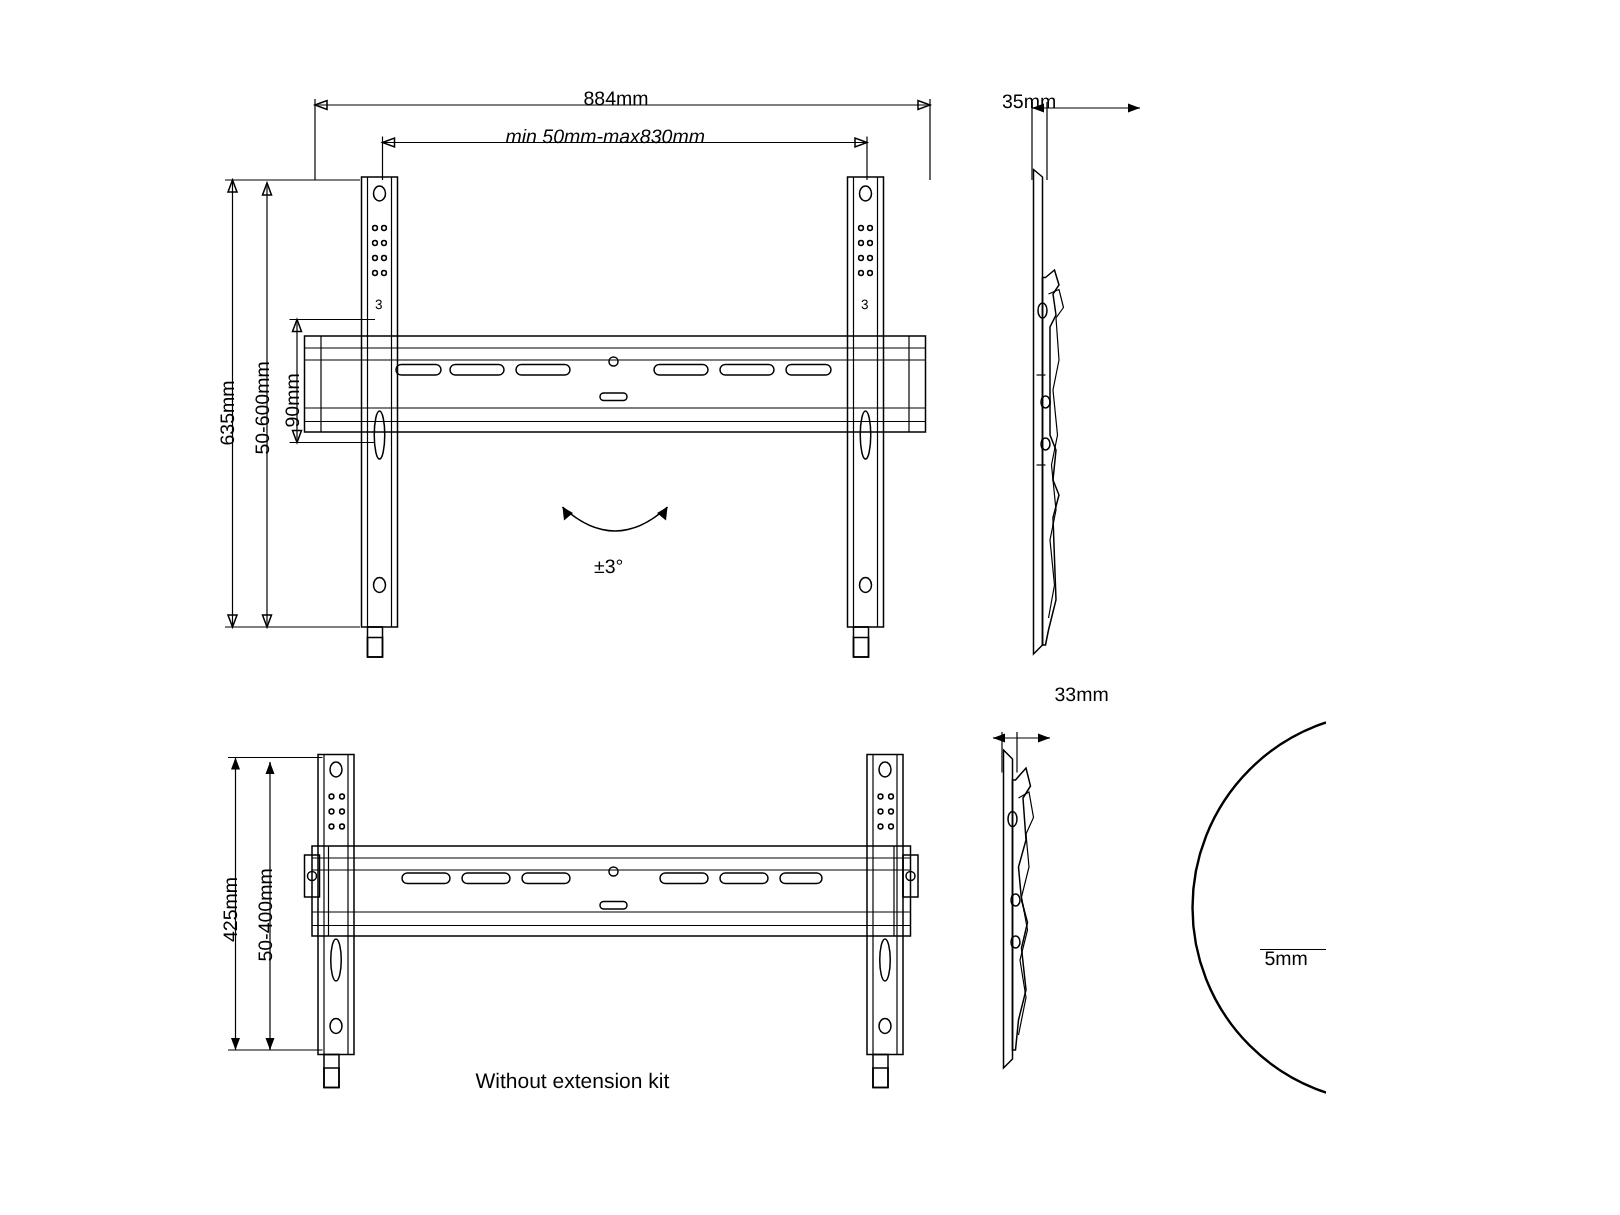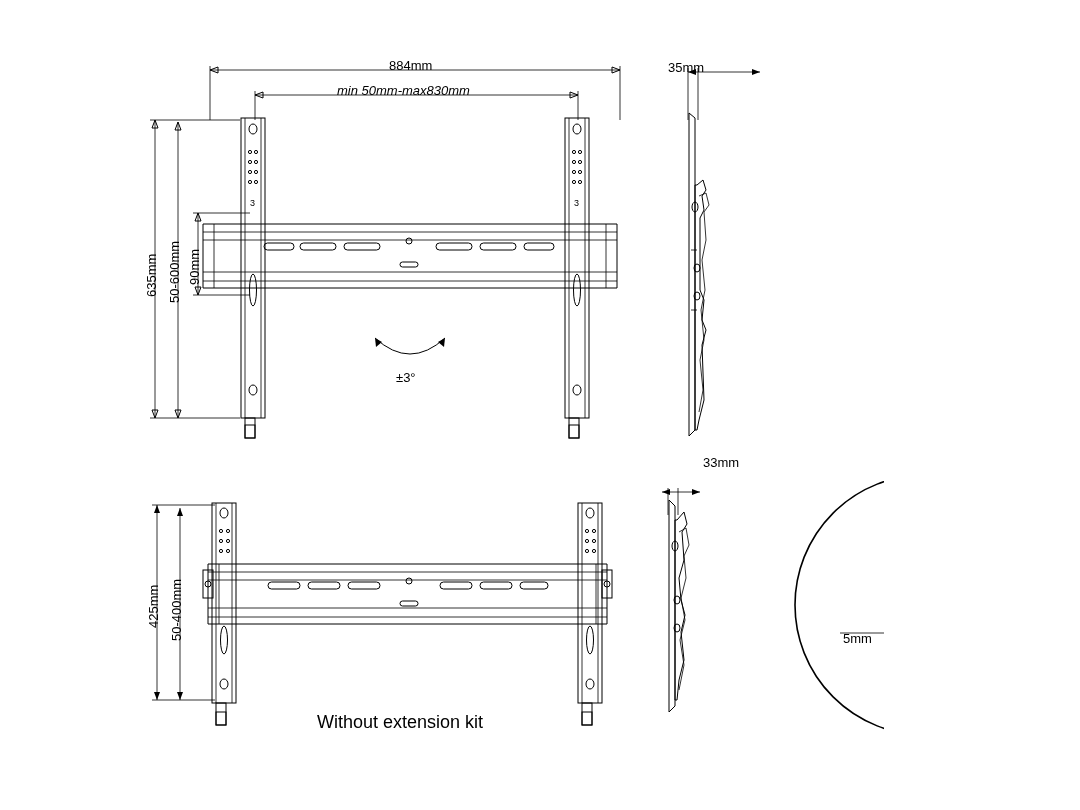--- a/index.html
+++ b/index.html
@@ -30,21 +30,21 @@
     font-family: "Liberation Sans", sans-serif;
     font-size: 13px;
     color: #000;
     white-space: nowrap;
   }
   .lbl.rot {
     transform: rotate(-90deg);
     transform-origin: left top;
   }
   .lbl.big {
-    font-size: 18px;
+    font-size: 14px;
   }
   .lbl.tiny {
     font-size: 9px;
   }
   .ln {
     stroke: #000;
     stroke-width: 1;
     fill: none;
   }
   .ln-thin {

